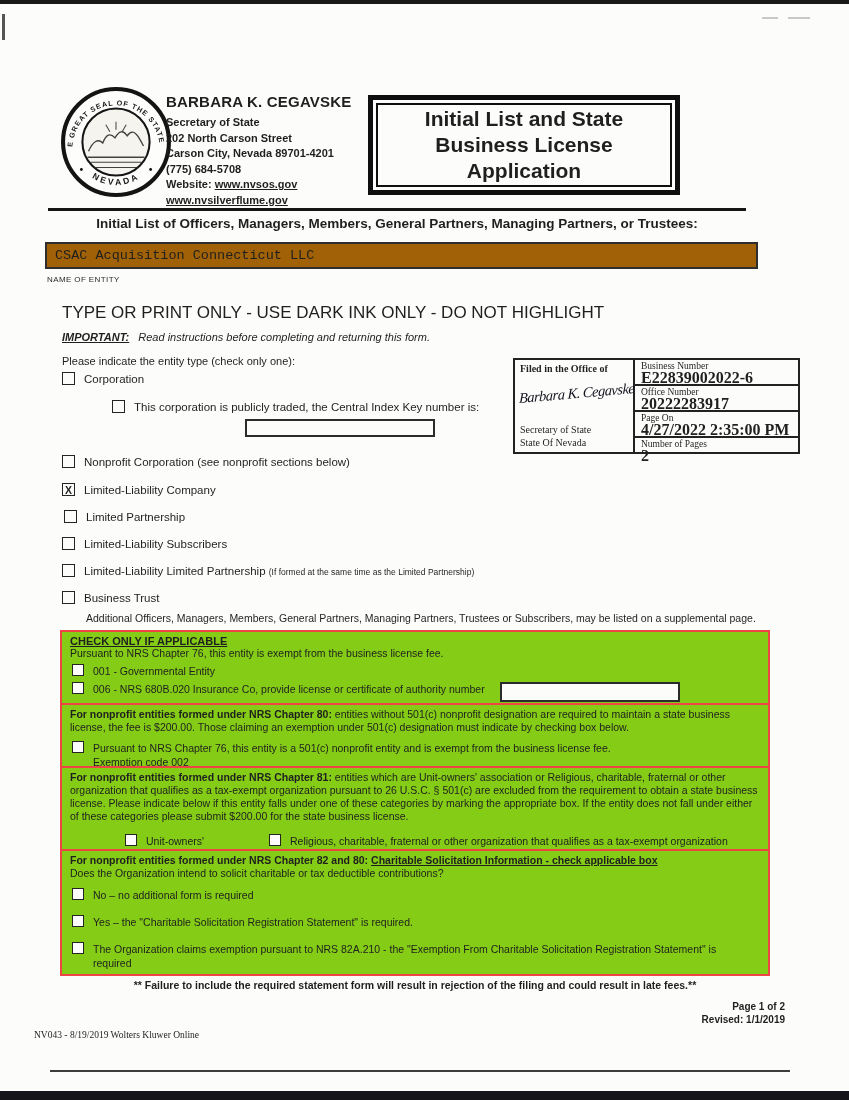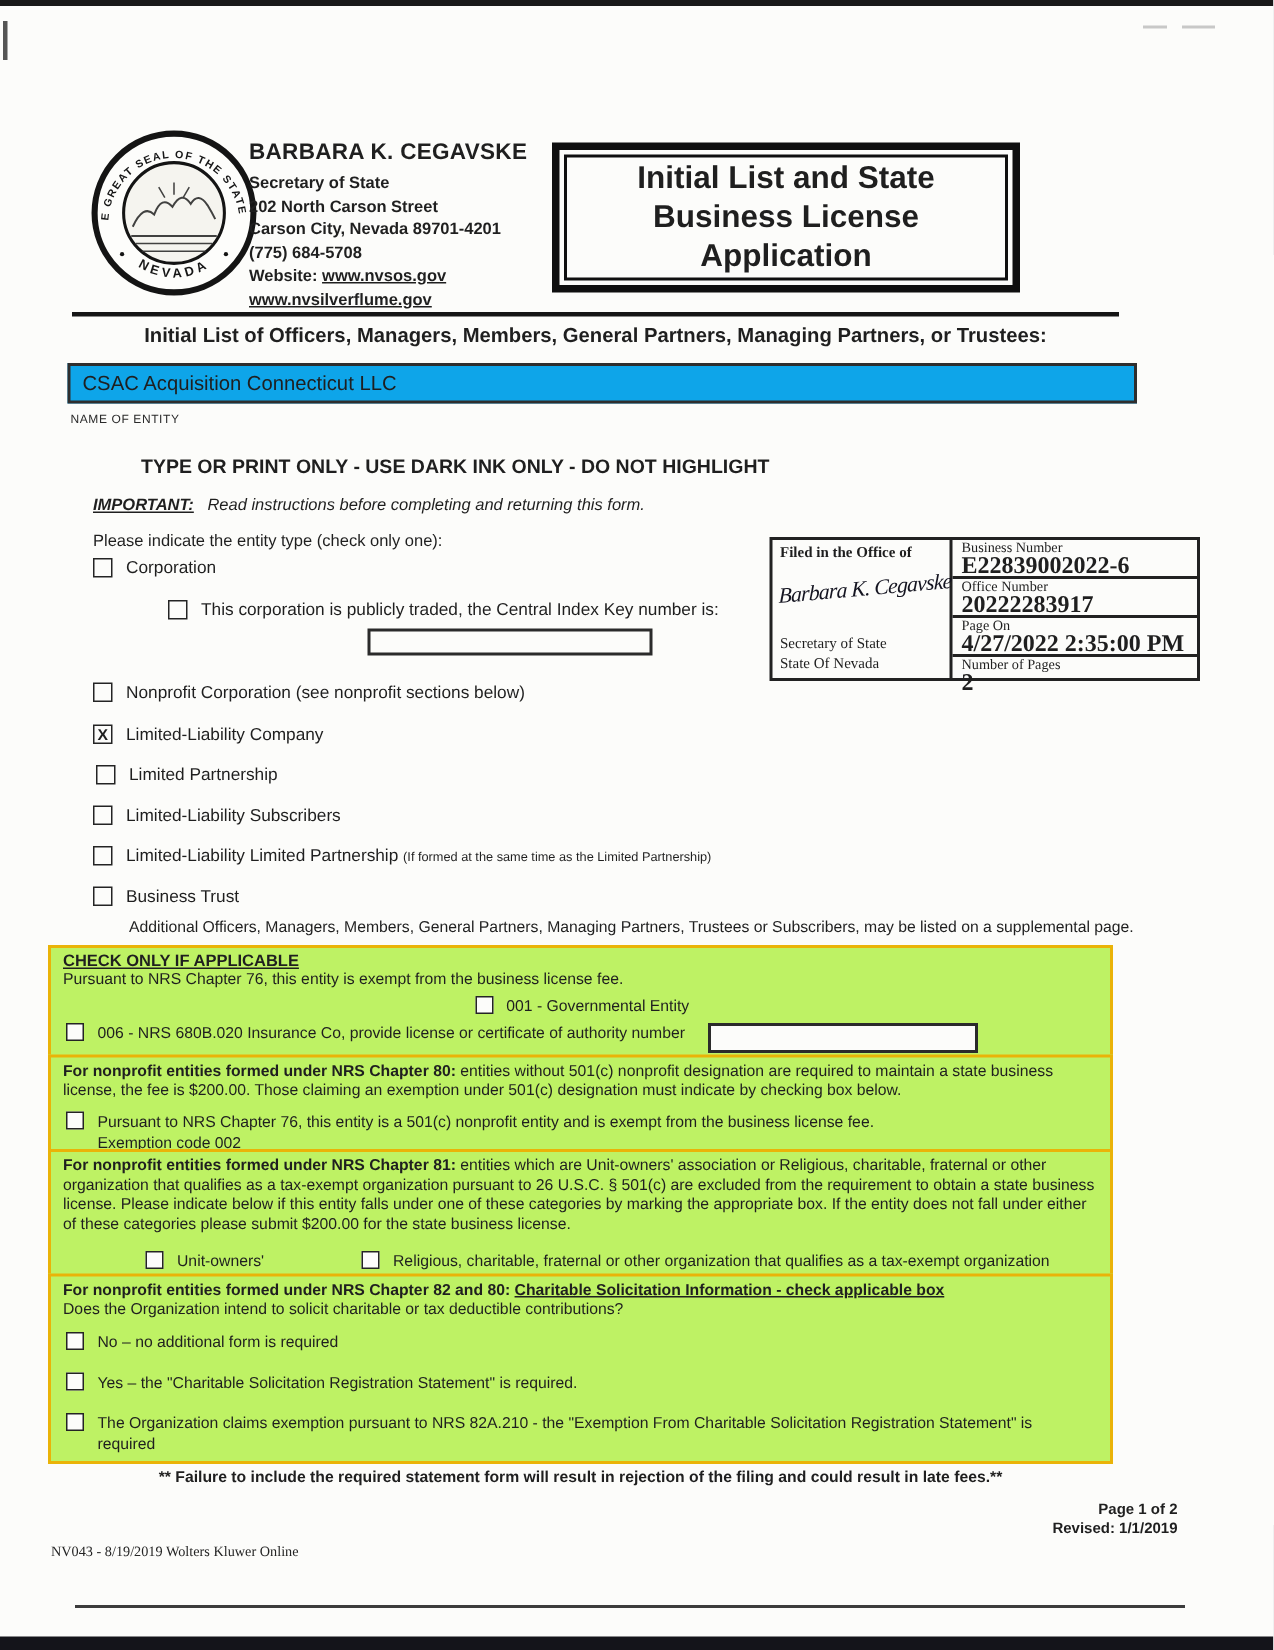--- a/index.html
+++ b/index.html
@@ -18,23 +18,23 @@
   .officeblock .ln{font-size:11px;font-weight:bold;line-height:15.5px;}
   .u{text-decoration:underline;}
   .titlebox{left:368px;top:95px;width:312px;height:100px;border:5px solid #0f0f0f;padding:3px;box-sizing:border-box;}
   .titlebox .inner{border:2px solid #0f0f0f;width:100%;height:100%;box-sizing:border-box;
       display:flex;align-items:center;justify-content:center;text-align:center;
       font-size:21px;font-weight:bold;line-height:26px;padding:2px 12px;}
   .hrule{left:48px;top:208px;width:698px;height:3px;background:#151515;}
 
   .subtitle{left:48px;top:216px;width:698px;text-align:center;font-size:13.5px;font-weight:bold;}
   .entitybox{left:45px;top:242px;width:713px;height:27px;border:2px solid #2e2e2e;box-sizing:border-box;
-      font-family:Liberation Sans, sans-serif;font-size:13.5px;padding:4px 8px;background:#0ea5e9;}
+      font-family:Liberation Mono, monospace;font-size:13.5px;padding:4px 8px;background:#a16207;}
   .entitylabel{left:47px;top:275px;font-size:8px;letter-spacing:.4px;color:#2a2a2a;}
-  .typewarn{left:62px;top:303px;font-size:13px;font-weight:bold;margin-left:32px;}
+  .typewarn{left:62px;top:303px;font-size:17px;font-weight:normal;}
   .importantline{left:62px;top:331px;font-size:11px;font-style:italic;}
   .importantline .lbl{font-weight:bold;text-decoration:underline;margin-right:6px;}
   .prompt{left:62px;top:355px;font-size:11px;}
 
   .cbrow{display:flex;align-items:flex-start;gap:9px;font-size:11.5px;line-height:14px;}
   .cb{width:13px;height:13px;border:1.6px solid #242424;box-sizing:border-box;flex:none;background:#fcfcfa;
       display:flex;align-items:center;justify-content:center;font-size:10.5px;font-weight:bold;margin-top:0;}
   .note-small{font-size:8.5px;}
   .inputbox{border:2px solid #2b2b2b;background:#fcfcfa;height:18px;box-sizing:border-box;
       font-family:"Liberation Sans",sans-serif;font-size:11px;padding:0 4px;}
@@ -49,21 +49,21 @@
       transform-origin:left center;color:#141420;margin:1px 0 2px -1px;letter-spacing:-0.5px;}
   .stamp .office{font-size:10px;line-height:12.5px;}
   .stamp .rightcol{flex:1;display:flex;flex-direction:column;}
   .stamp .row{flex:1;border-bottom:2px solid #222;padding:1px 6px;box-sizing:border-box;}
   .stamp .row:last-child{border-bottom:none;}
   .stamp .flabel{font-size:9.5px;line-height:10.5px;}
   .stamp .fvalue{font-size:16px;font-weight:bold;line-height:11.5px;}
 
   .addnote{left:86px;top:612px;font-size:10.5px;}
 
-  .secbox{left:32px;width:710px;border:2px solid #eab308;box-sizing:border-box;padding:3px 8px 6px 8px;background:#bef264;}
+  .secbox{left:60px;width:710px;border:2px solid #ef4444;box-sizing:border-box;padding:3px 8px 6px 8px;background:#84cc16;}
   .secbox .title{font-size:11px;font-weight:bold;text-decoration:underline;}
   .secbox .runin{font-size:10.5px;line-height:13px;}
   .secbox .runin .b{font-weight:bold;}
   .secbox .cbrow{font-size:10.5px;margin-top:4px;}
   .secbox .cb{width:12px;height:12px;}
   .boxA{top:630px;}
   .boxB{top:703px;}
   .boxC{top:766px;}
   .boxD{top:849px;height:127px;}
   .c81opts{display:flex;gap:48px;margin:7px 0 2px 55px;}
@@ -214,21 +214,21 @@
         <div class="fvalue">2</div>
       </div>
     </div>
   </div>
 
   <div class="abs addnote">Additional Officers, Managers, Members, General Partners, Managing Partners, Trustees or Subscribers, may be listed on a supplemental page.</div>
 
   <div class="abs secbox boxA">
     <div class="title">CHECK ONLY IF APPLICABLE</div>
     <div class="runin">Pursuant to NRS Chapter 76, this entity is exempt from the business license fee.</div>
-    <div class="cbrow" style="margin-left:2px;justify-content:center;">
+    <div class="cbrow" style="margin-left:2px;">
       <span class="cb"></span>
       <span>001 - Governmental Entity</span>
     </div>
     <div class="cbrow" style="margin-left:2px;align-items:flex-start;">
       <span class="cb"></span>
       <span>006 - NRS 680B.020 Insurance Co, provide license or certificate of authority number</span>
       <input class="inputbox" style="width: 180px; height: 20px; margin-left: 6px;" value="">
     </div>
   </div>
 

